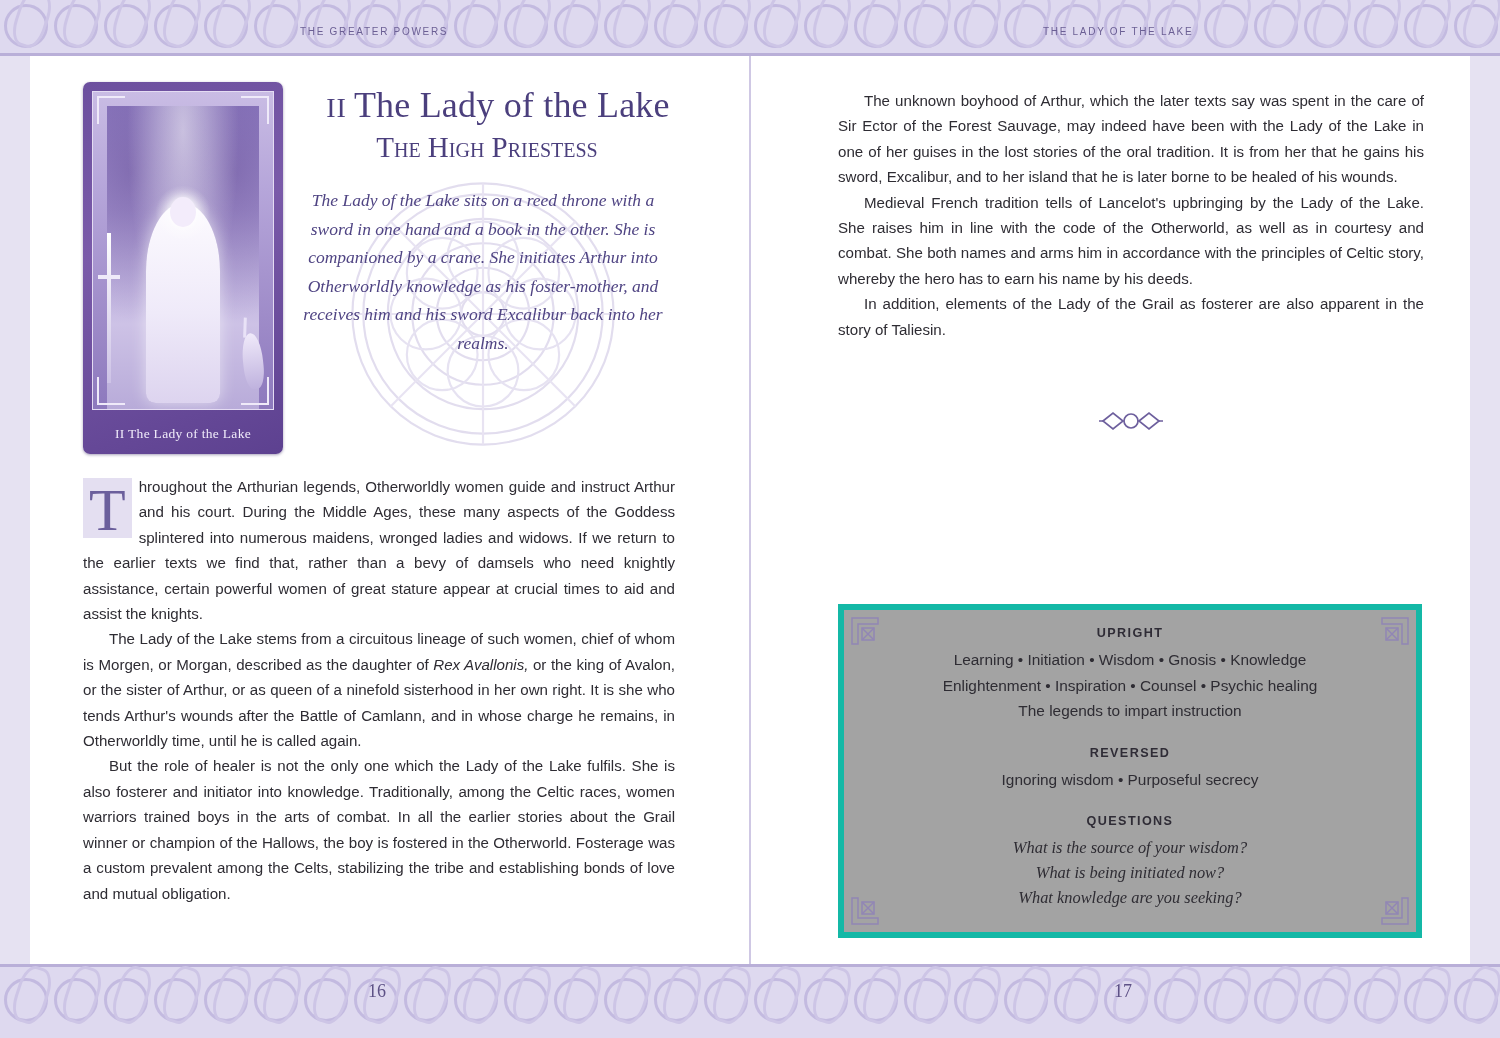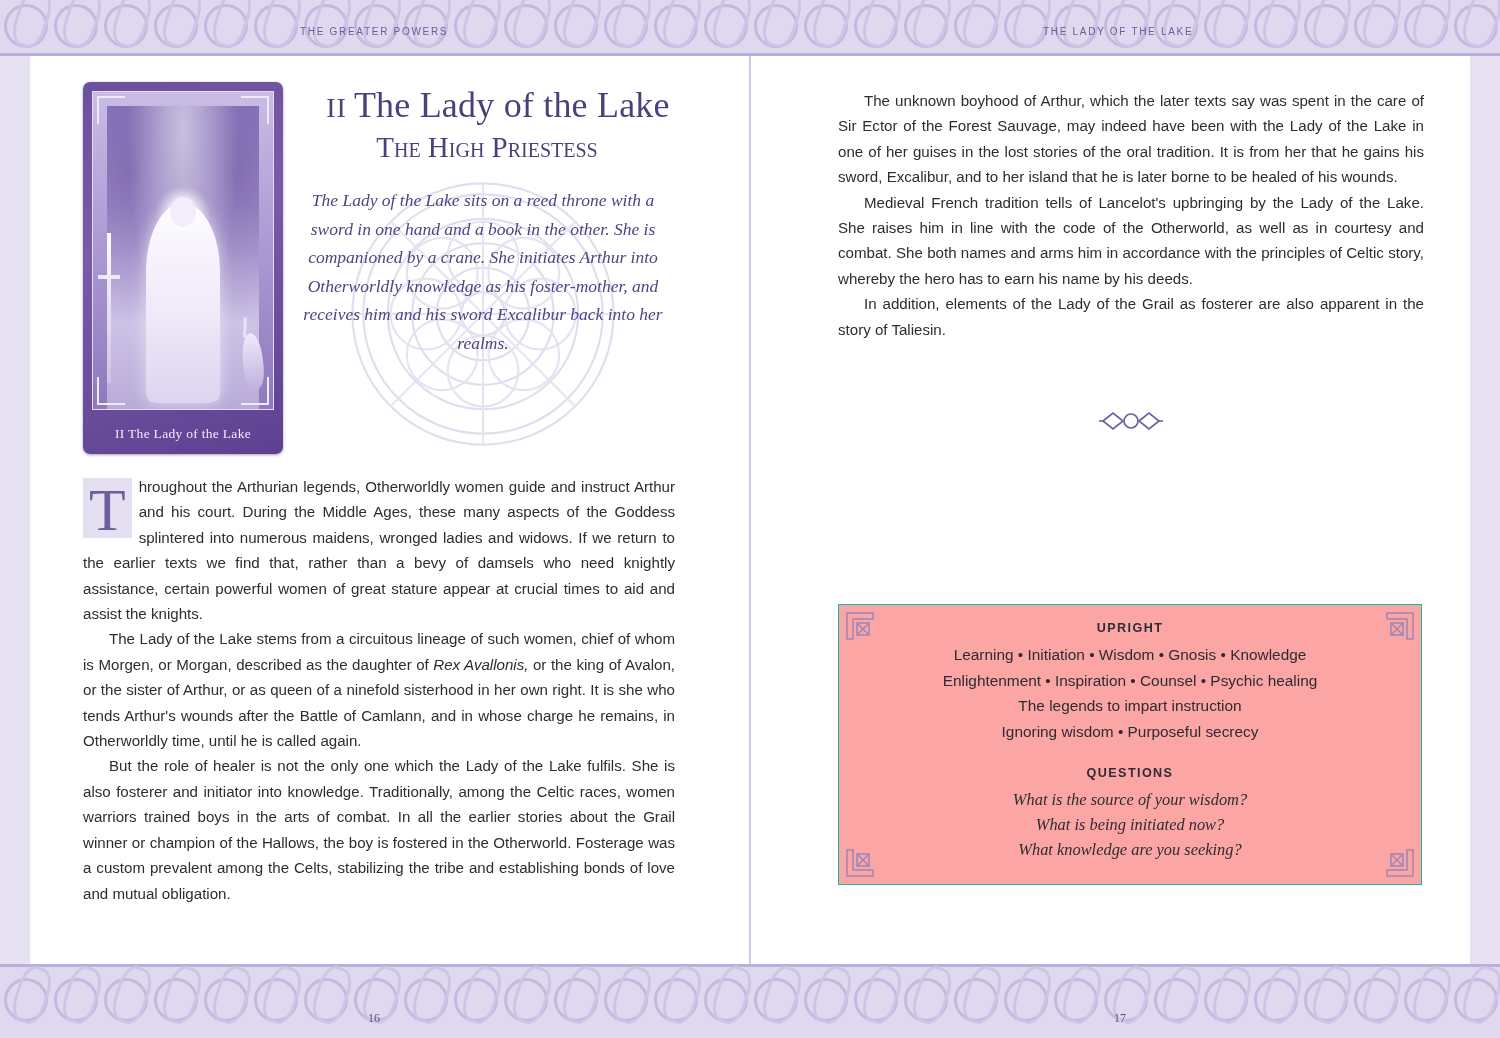--- a/index.html
+++ b/index.html
@@ -100,22 +100,22 @@
     font-variant: small-caps;
     text-transform: uppercase;
     white-space: nowrap;
   }
   .runhead.left { left: 300px; }
   .runhead.right { left: 1043px; }
 
   
   .folio {
     position: absolute;
-    bottom: 12px;
-    font-size: 12px;
+    bottom: 36px;
+    font-size: 18px;
     color: #5d5186;
     font-family: "Liberation Serif", serif;
   }
   .folio.left { left: 368px; }
   .folio.right { left: 1114px; }
 
   
   .col {
     position: absolute;
     top: 70px;
@@ -330,22 +330,22 @@
     font-size: 20px;
     letter-spacing: -2px;
   }
 
   
   .kw-box {
     position: absolute;
     left: 0;
     top: 534px;
     width: 584px;
-    background: #fca5a5;
-    border: 1px solid #14b8a6;
+    background: #a3a3a3;
+    border: 6px solid #14b8a6;
     padding: 16px 26px 22px 26px;
     box-sizing: border-box;
     text-align: center;
   }
   .kw-corner {
     position: absolute;
     width: 30px; height: 30px;
     opacity: .85;
   }
   .kw-corner.tl { left: 6px; top: 6px; }
@@ -573,20 +573,21 @@
           <path d="M12 12 L24 12 L24 24 L12 24 Z"></path>
           <path d="M12 12 L24 24 M24 12 L12 24"></path>
         </g>
       </svg>
 
       <div class="kw-head">Upright</div>
       <div class="kw-line">Learning • Initiation • Wisdom • Gnosis • Knowledge</div>
       <div class="kw-line">Enlightenment • Inspiration • Counsel • Psychic healing</div>
       <div class="kw-line">The legends to impart instruction</div>
 
+      <div class="kw-head spaced">Reversed</div>
       <div class="kw-line">Ignoring wisdom • Purposeful secrecy</div>
 
       <div class="kw-head spaced">Questions</div>
       <div class="kw-q">What is the source of your wisdom?</div>
       <div class="kw-q">What is being initiated now?</div>
       <div class="kw-q">What knowledge are you seeking?</div>
     </div>
   </div>
 
 </div>

